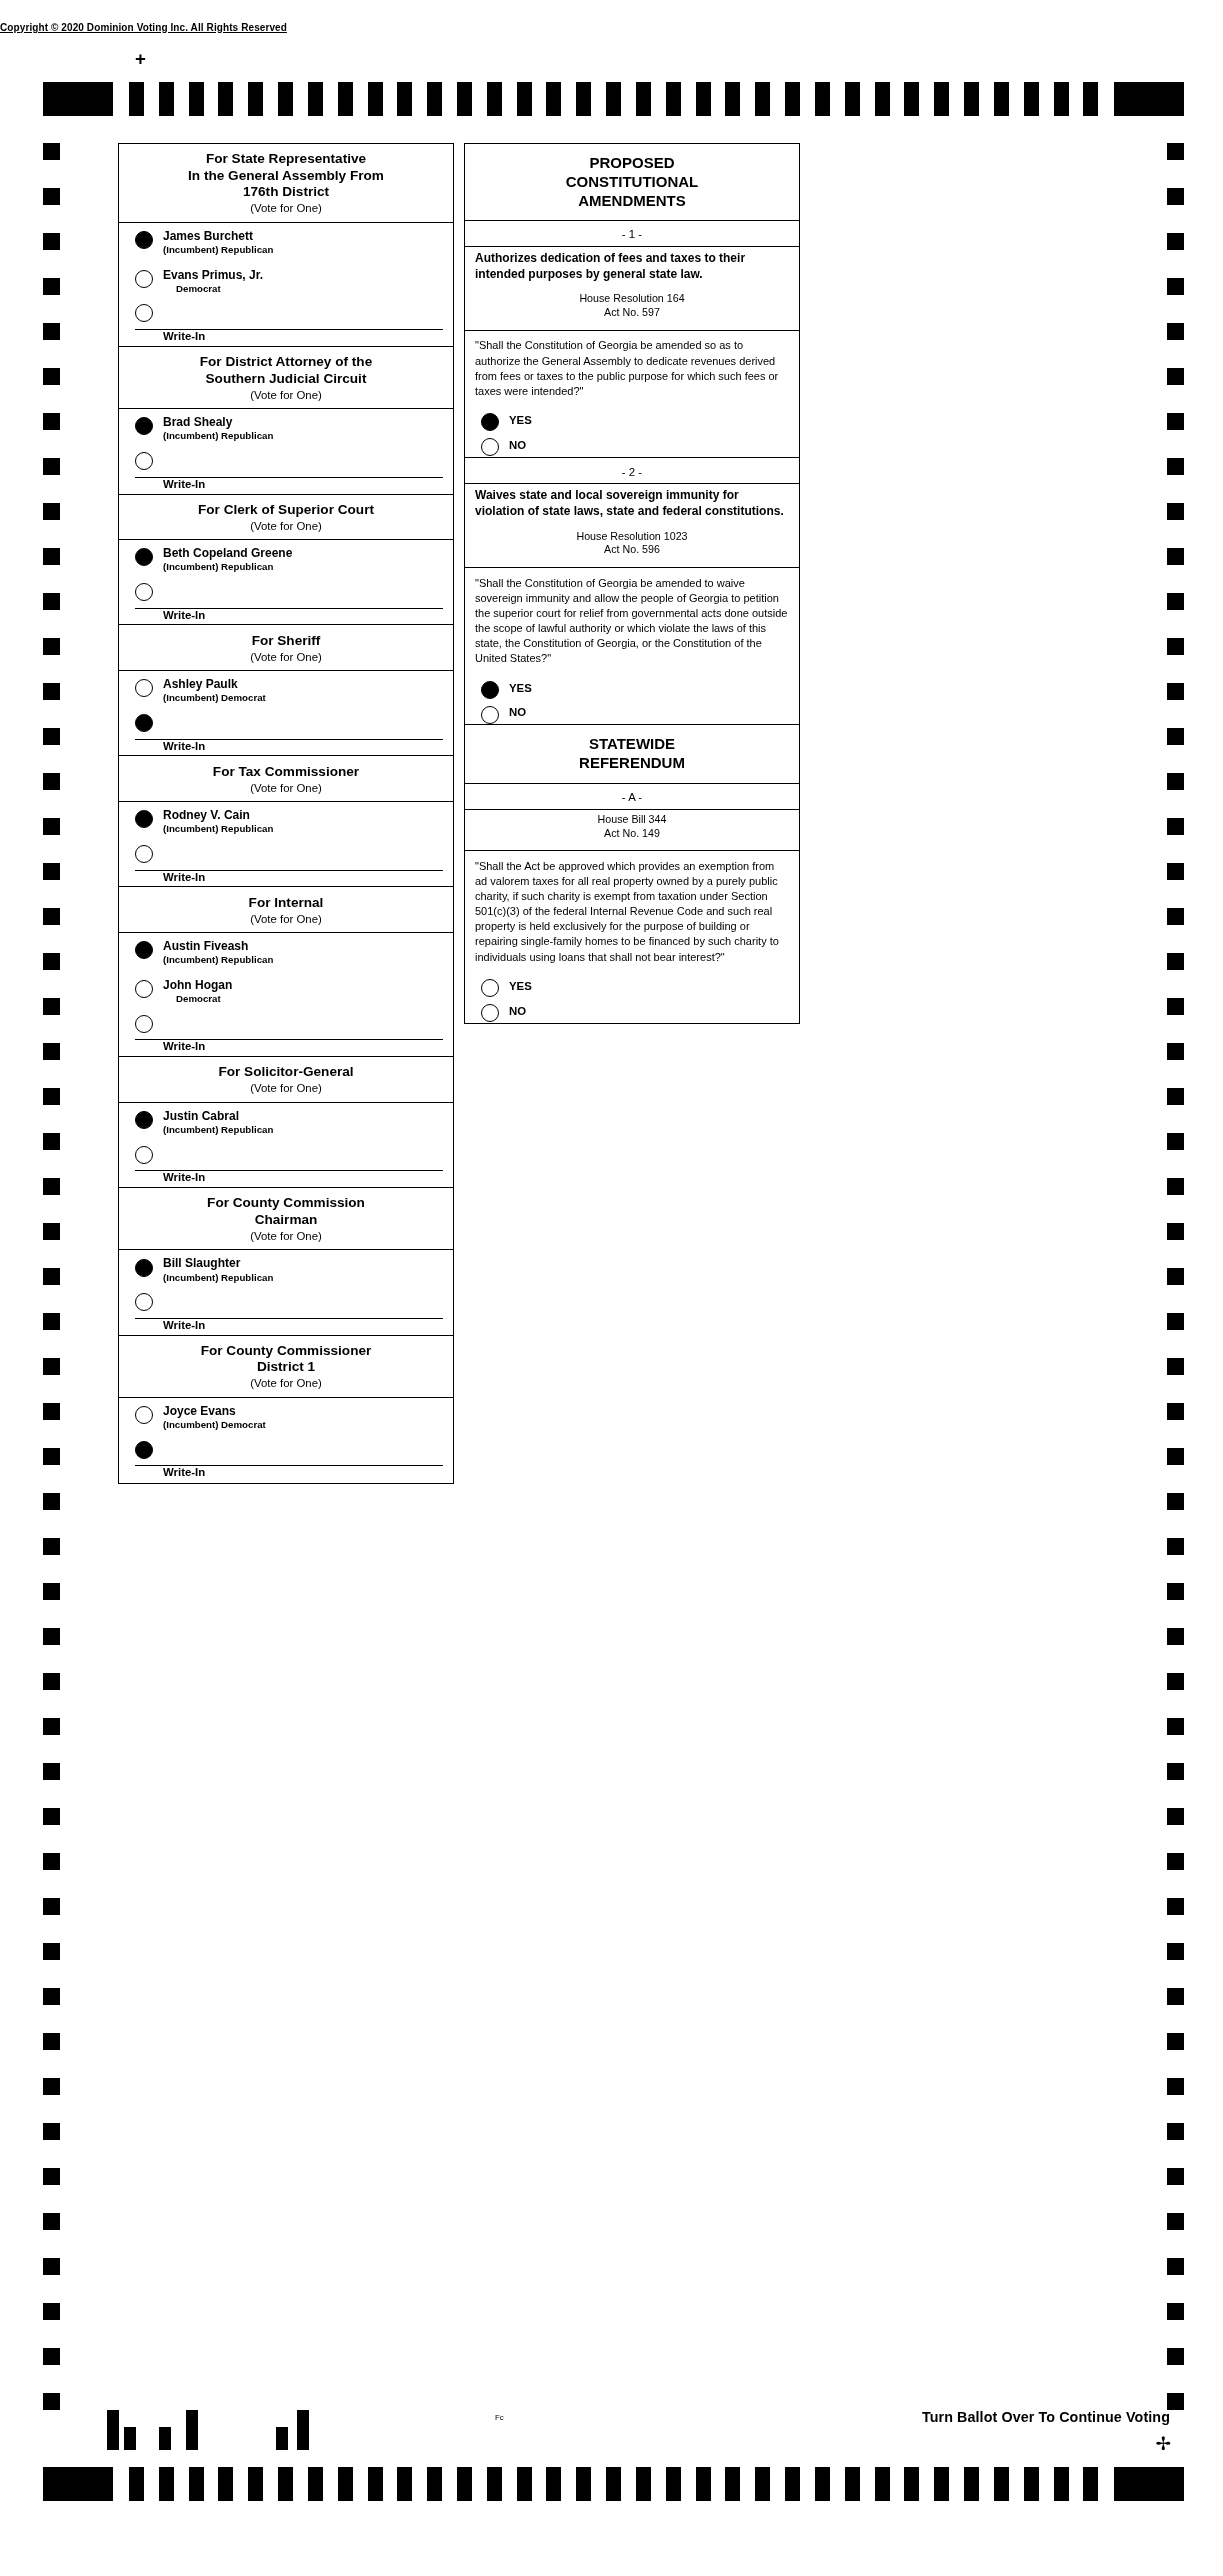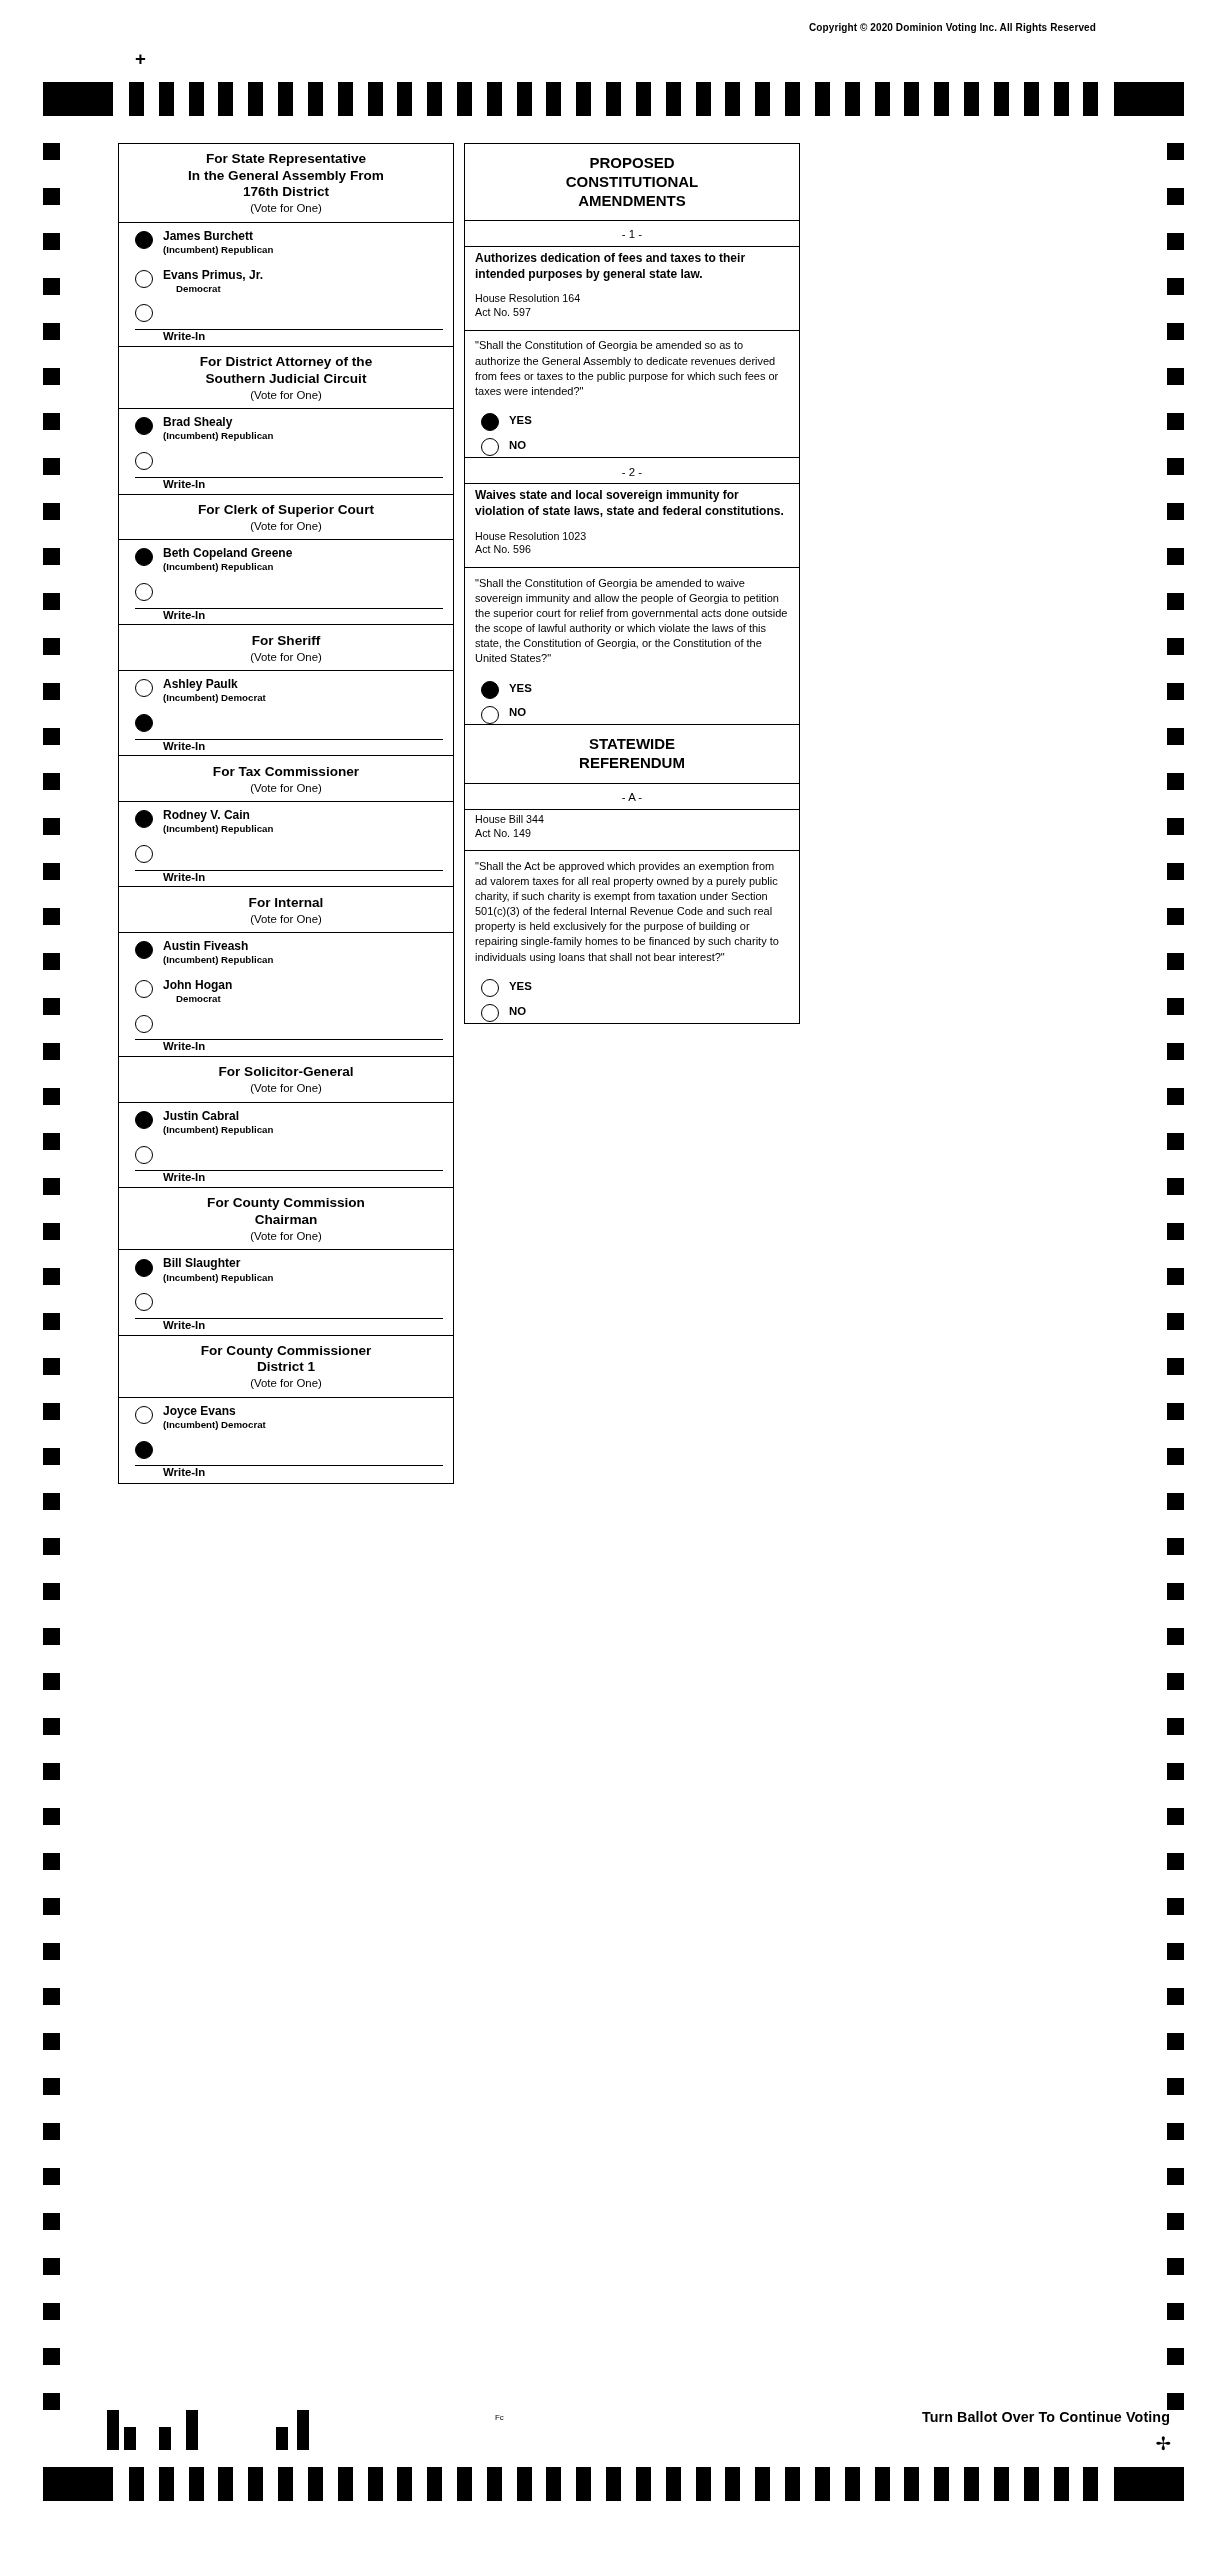--- a/index.html
+++ b/index.html
@@ -19,24 +19,25 @@
     background: #ffffff;
     overflow: hidden;
   }
 
   
   .copyright {
     position: absolute;
     top: 21.5px;
     left: 0;
     width: 1096px;
-    text-align: right;
+    text-align: left;
     font-size: 10px;
     font-weight: bold;
     letter-spacing: 0.1px;
+    text-decoration: underline;
   }
 
   
   .plus-mark {
     position: absolute;
     left: 135px;
     top: 52px;
     font-size: 18.6px;
     line-height: 14.3px;
     font-weight: bold;
@@ -216,20 +217,21 @@
   .amend-summary {
     font-size: 12px;
     font-weight: bold;
     line-height: 1.35;
     padding: 2.9px 10px 7.2px 10px;
   }
   .amend-ref {
     font-size: 10.7px;
     line-height: 1.3;
     padding: 2.9px 10px 10px 10px;
+    text-align: center;
   }
   .amend-question {
     font-size: 11px;
     line-height: 1.38;
     padding: 7.2px 10px 8.6px 10px;
   }
   .yesno {
     position: relative;
     padding: 6.4px 5.7px 6.4px 44px;
     font-size: 11.4px;

